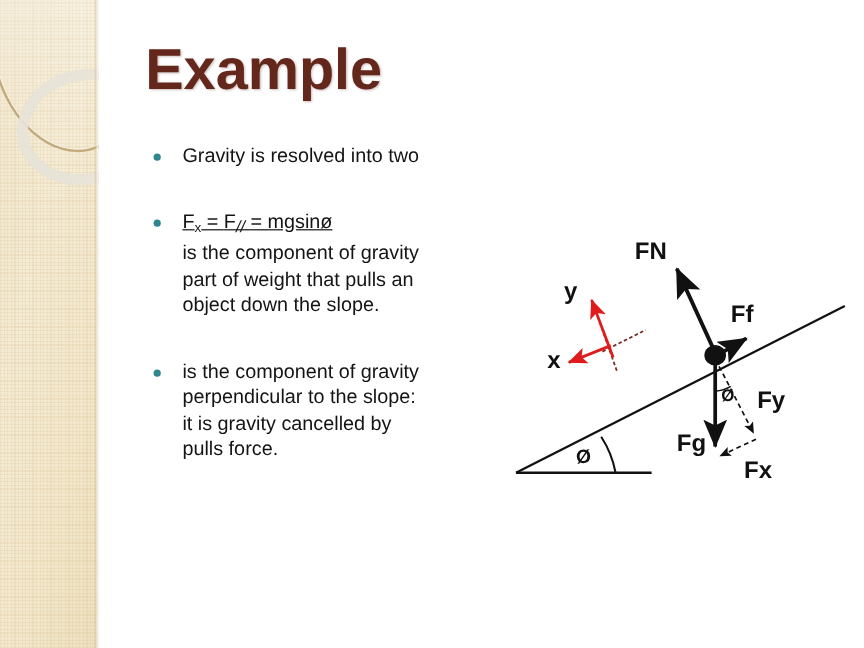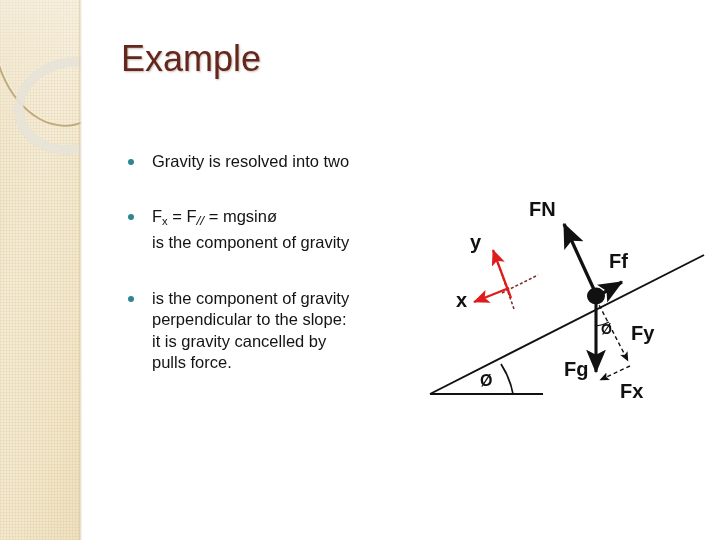--- a/index.html
+++ b/index.html
@@ -100,56 +100,55 @@
     border: 9px solid rgba(176,166,146,0.18);
     border-radius: 50%;
     transform: rotate(-12deg);
   }
 
   
   #title {
     position: absolute;
     left: 121px;
     top: 33px;
-    font-size: 36px;
+    font-size: 48px;
     line-height: 52px;
     color: #63271b;
-    font-weight: 400;
+    font-weight: 700;
     letter-spacing: 0px;
     text-shadow: 1px 1px 2px rgba(120,90,80,0.40);
     white-space: nowrap;
   }
 
   
   #body {
     position: absolute;
     left: 121px;
     top: 120px;
     width: 290px;
-    margin-top: 31px;
   }
   .bullet-block {
     position: relative;
     padding-left: 31px;
     color: #141414;
     font-size: 16.5px;
     line-height: 21.5px;
   }
   .bullet-dot {
     position: absolute;
     left: 7px;
     top: 8px;
     width: 6px;
     height: 6px;
     border-radius: 50%;
     background: #2f8590;
   }
   .spacer-1 { height: 33px; }
   .spacer-2 { height: 34px; }
-  .ftext { white-space: nowrap; }
+  .ftext { white-space: nowrap; text-decoration: underline; }
   sub {
     font-size: 0.68em;
     vertical-align: -0.28em;
   }
   .slash { font-style: italic; font-size: 0.82em; vertical-align: -0.22em; }
 
   
   #diagram {
     position: absolute;
     left: 416px;
@@ -187,20 +186,22 @@
       <span class="bullet-dot"></span>
       <div>Gravity is resolved into two</div>
     </div>
 
     <div class="spacer-1"></div>
 
     <div class="bullet-block">
       <span class="bullet-dot"></span>
       <div class="ftext"><span>F</span><sub>x</sub><span> = </span><span>F</span><sub class="slash">//</sub><span> = mgsinø</span></div>
       <div>is the component of gravity</div>
+      <div>part of weight that pulls an</div>
+      <div>object down the slope.</div>
     </div>
 
     <div class="spacer-2"></div>
 
     <div class="bullet-block">
       <span class="bullet-dot"></span>
       <div>is the component of gravity</div>
       <div>perpendicular to the slope:</div>
       <div>it is gravity cancelled by</div>
       <div>pulls force.</div>

